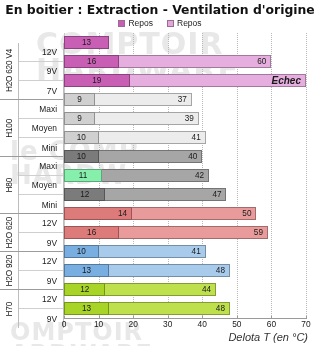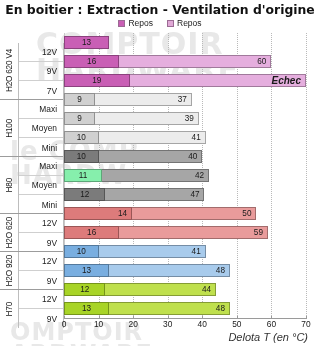--- a/index.html
+++ b/index.html
@@ -377,21 +377,21 @@
           <div class="seg repos" style="width: 107.171px; background: rgb(166, 166, 166);">
             <span class="seg-val">42</span>
           </div>
         </div>
       </div>
       <div class="bar-row" style="height: 19px;">
         <div class="bar">
           <div class="seg charge" style="width: 41.4857px; background: rgb(123, 123, 123);">
             <span class="seg-val">12</span>
           </div>
-          <div class="seg repos" style="width: 99px; background: rgb(166, 166, 166);">
+          <div class="seg repos" style="width: 121px; background: rgb(166, 166, 166);">
             <span class="seg-val">47</span>
           </div>
         </div>
       </div>
       <div class="bar-row" style="height: 19px;">
         <div class="bar">
           <div class="seg charge" style="width: 68px; background: rgb(221, 123, 123); justify-content: flex-end;">
             <span class="seg-val">14</span>
           </div>
           <div class="seg repos" style="width: 124.457px; background: rgb(233, 155, 155);">

